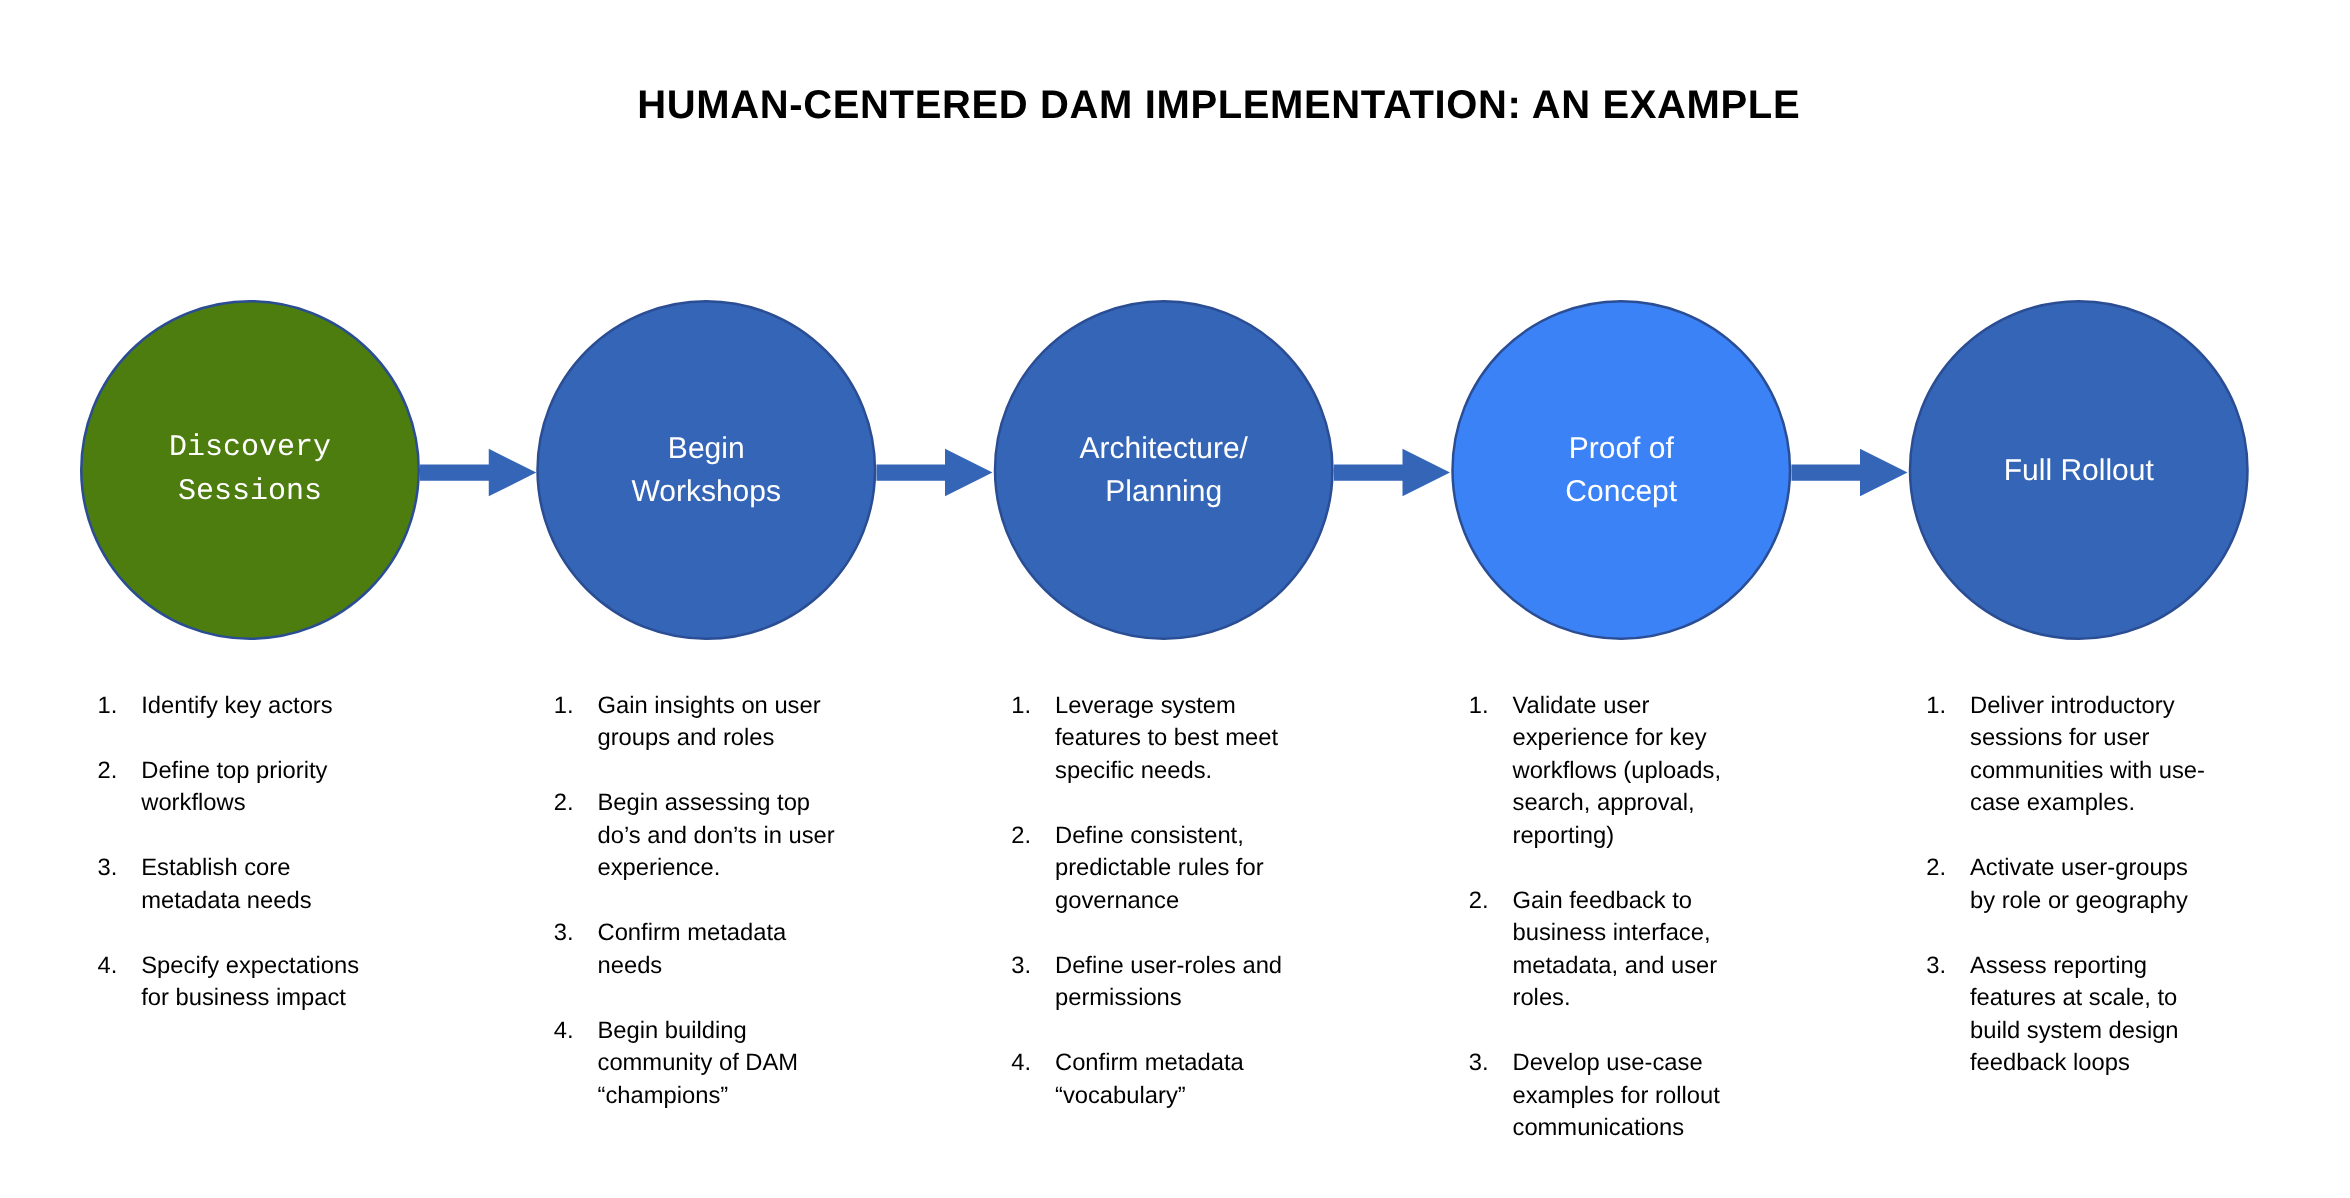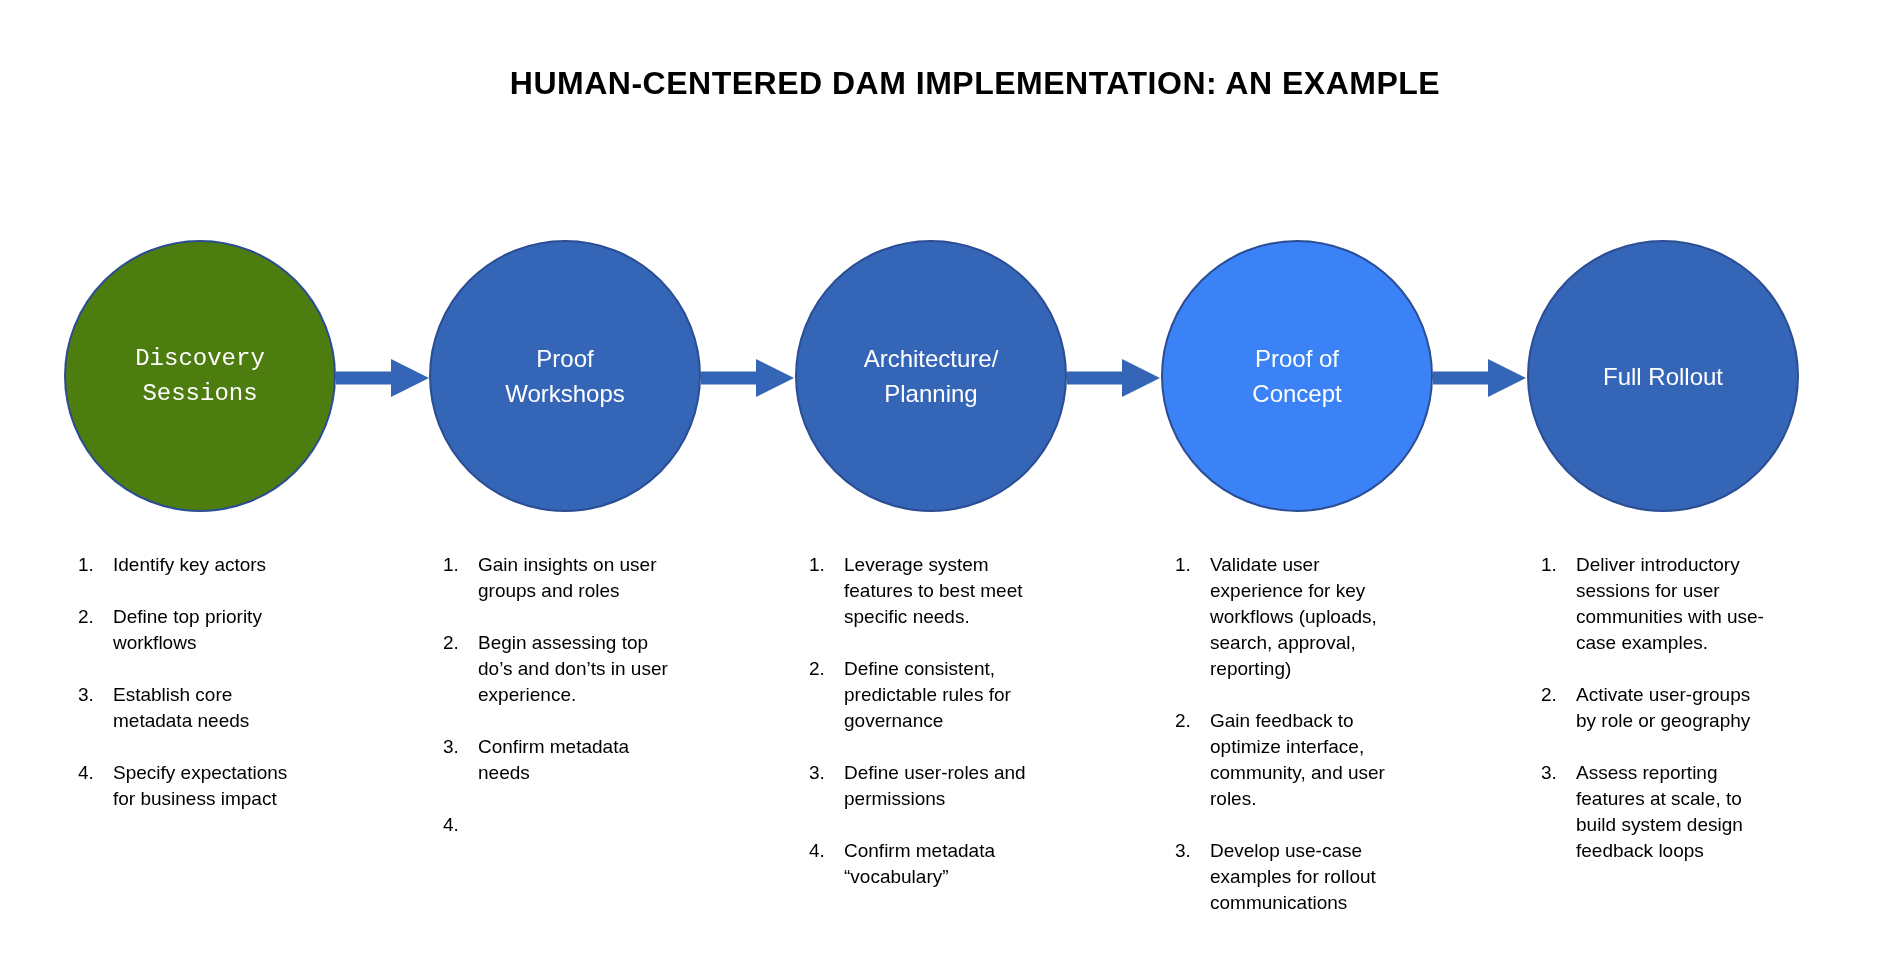--- a/index.html
+++ b/index.html
@@ -96,39 +96,40 @@
       <li class="step">
         <span class="num">4.</span>
         <span class="txt">Specify expectations for business impact</span>
       </li>
     </ol>
   </div>
 
   <div class="stage" style="left:415px">
     <div class="circle" style="background: rgb(53, 101, 183); border-color: rgb(42, 77, 148); color: rgb(255, 255, 255);">
       <div class="circle-label">
-        <span>Proof</span>
+        <span>Begin</span>
         <span>Workshops</span>
       </div>
     </div>
     <ol class="steps">
       <li class="step">
         <span class="num">1.</span>
         <span class="txt">Gain insights on user groups and roles</span>
       </li>
       <li class="step">
         <span class="num">2.</span>
         <span class="txt">Begin assessing top do’s and don’ts in user experience.</span>
       </li>
       <li class="step">
         <span class="num">3.</span>
         <span class="txt">Confirm metadata needs</span>
       </li>
       <li class="step">
         <span class="num">4.</span>
+        <span class="txt">Begin building community of DAM “champions”</span>
       </li>
     </ol>
   </div>
 
   <div class="stage" style="left:781px">
     <div class="circle" style="background: rgb(53, 101, 183); border-color: rgb(42, 77, 148); color: rgb(255, 255, 255);">
       <div class="circle-label">
         <span>Architecture/</span>
         <span>Planning</span>
       </div>
@@ -160,21 +161,21 @@
         <span>Concept</span>
       </div>
     </div>
     <ol class="steps">
       <li class="step">
         <span class="num">1.</span>
         <span class="txt">Validate user experience for key workflows (uploads, search, approval, reporting)</span>
       </li>
       <li class="step">
         <span class="num">2.</span>
-        <span class="txt">Gain feedback to optimize interface, community, and user roles.</span>
+        <span class="txt">Gain feedback to business interface, metadata, and user roles.</span>
       </li>
       <li class="step">
         <span class="num">3.</span>
         <span class="txt">Develop use-case examples for rollout communications</span>
       </li>
     </ol>
   </div>
 
   <div class="stage" style="left:1513px">
     <div class="circle" style="background: rgb(53, 101, 183); border-color: rgb(42, 77, 148); color: rgb(255, 255, 255);">

